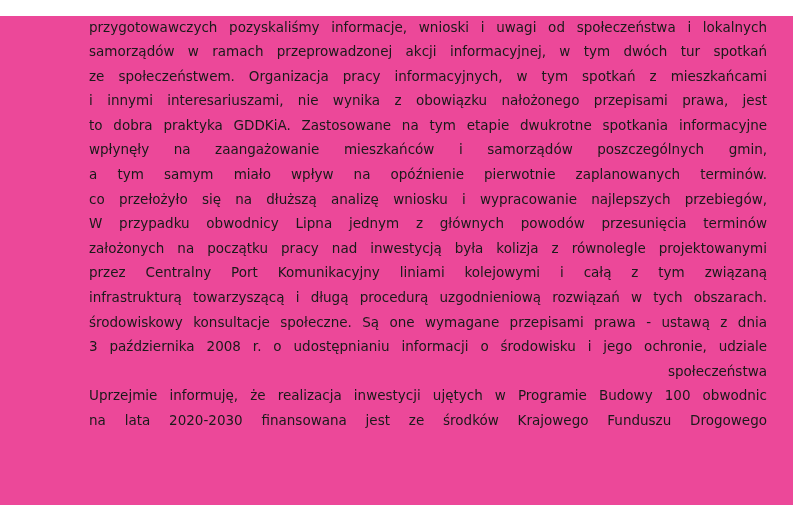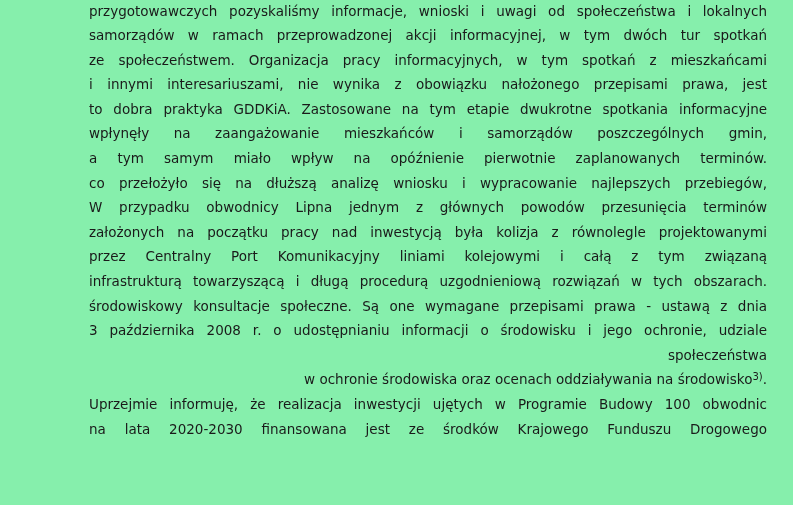--- a/index.html
+++ b/index.html
@@ -7,21 +7,22 @@
     width: 793px;
     height: 505px;
     background: #ffffff;
     overflow: hidden;
     position: relative;
     font-family: "DejaVu Sans", sans-serif;
   }
   .page {
     position: absolute;
     inset: 0;
-    background: #86efac;
+    background: #ec4899;
+    margin-top: 16px;
   }
   .text-block {
     position: absolute;
     left: 89px;
     top: -1.5px;
     width: 678px;
     color: var(--text-color, #1a1a1a);
     font-size: 13.5px;
   }
   .line {
@@ -53,17 +54,16 @@
     <div class="line just">wpłynęły na zaangażowanie mieszkańców i samorządów poszczególnych gmin,</div>
     <div class="line just">a tym samym miało wpływ na opóźnienie pierwotnie zaplanowanych terminów.</div>
     <div class="line just">co przełożyło się na dłuższą analizę wniosku i wypracowanie najlepszych przebiegów,</div>
     <div class="line just">W przypadku obwodnicy Lipna jednym z głównych powodów przesunięcia terminów</div>
     <div class="line just">założonych na początku pracy nad inwestycją była kolizja z równolegle projektowanymi</div>
     <div class="line just">przez Centralny Port Komunikacyjny liniami kolejowymi i całą z tym związaną</div>
     <div class="line just">infrastrukturą towarzyszącą i długą procedurą uzgodnieniową rozwiązań w tych obszarach.</div>
     <div class="line just">środowiskowy konsultacje społeczne. Są one wymagane przepisami prawa - ustawą z dnia</div>
     <div class="line just">3 października 2008 r. o udostępnianiu informacji o środowisku i jego ochronie, udziale</div>
     <div class="line">społeczeństwa</div>
-    <div class="line"><span>w ochronie środowiska oraz ocenach oddziaływania na środowisko</span><span class="sup">3)</span><span>.</span></div>
     <div class="line just">Uprzejmie informuję, że realizacja inwestycji ujętych w Programie Budowy 100 obwodnic</div>
     <div class="line just">na lata 2020-2030 finansowana jest ze środków Krajowego Funduszu Drogowego</div>
   </div>
 </div>
 
 </body></html>

